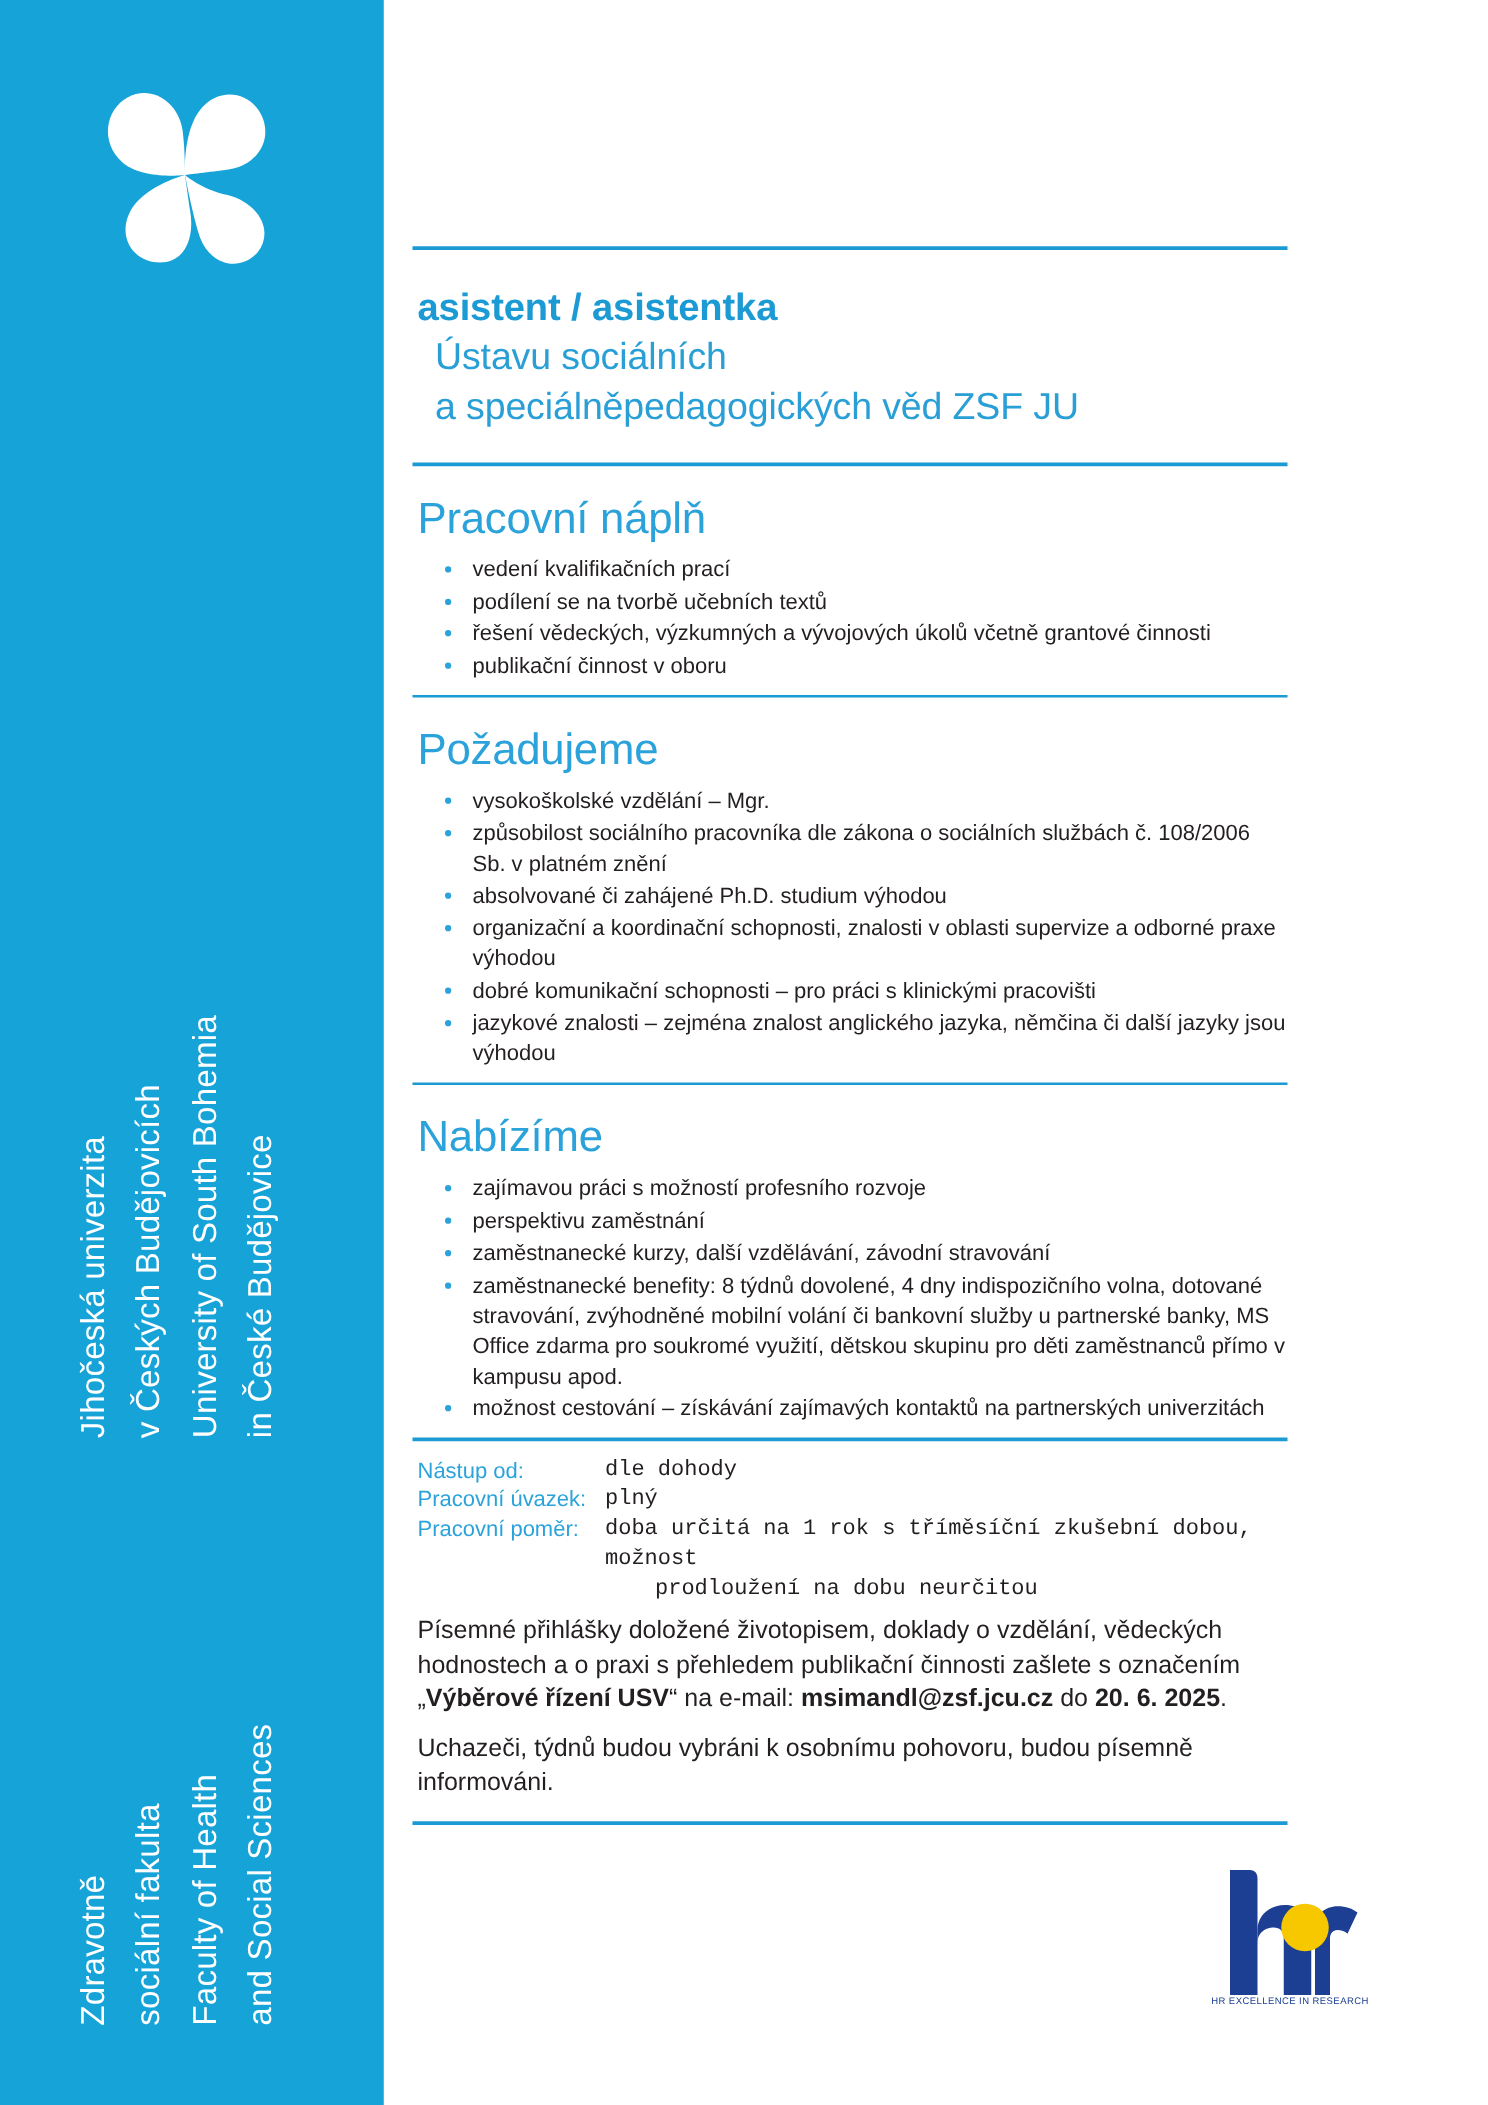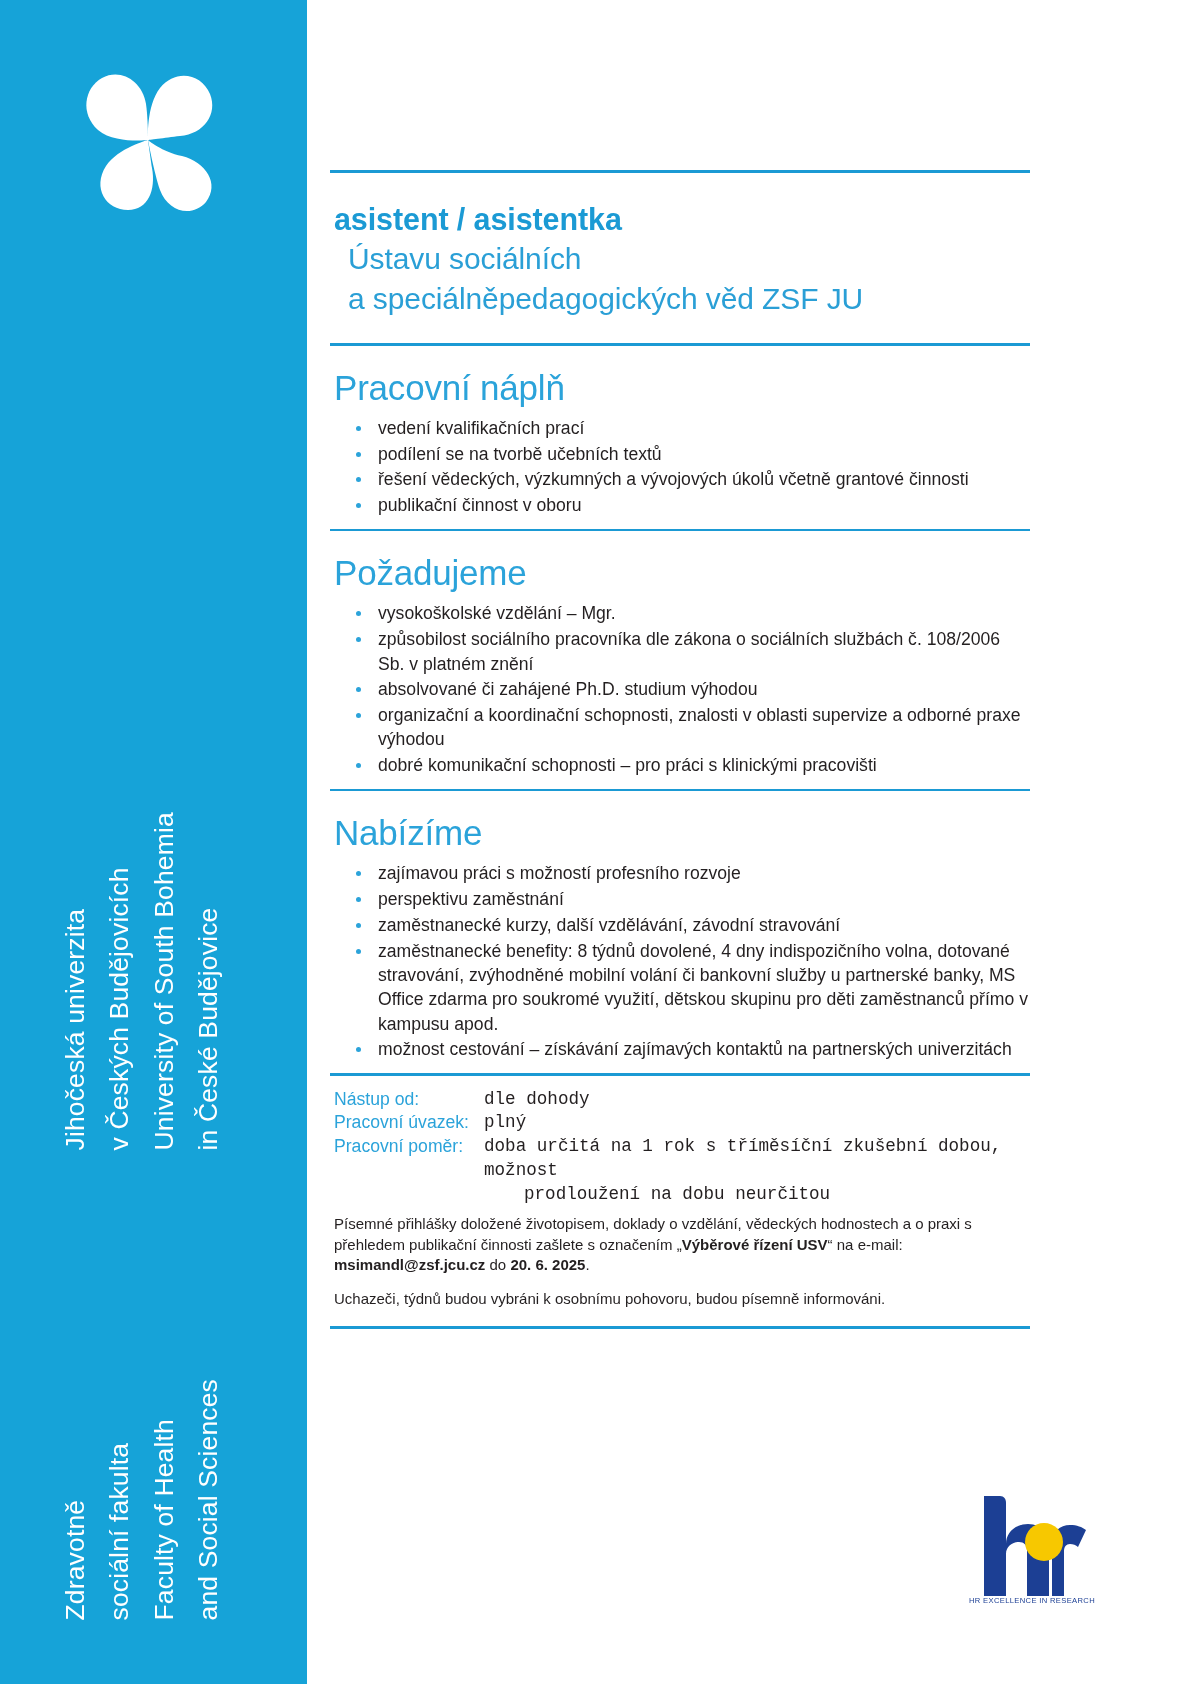--- a/index.html
+++ b/index.html
@@ -171,21 +171,21 @@
     flex: 1;
     font-family: Liberation Mono, monospace;
   }
   .dvalue .cont {
     display: block;
     padding-left: 40px;
   }
 
   .para {
     color: #231f20;
-    font-size: 15px;
+    font-size: 20px;
     line-height: 1.36;
     padding: 6px 0 0 4px;
   }
   .para.gap { padding-top: 13px; }
   .para b { font-weight: bold; }
 
   .bottom-rule-wrap {
     padding-top: 17px;
   }
 
@@ -230,21 +230,21 @@
     <div class="vtext vt-u2">v Českých Budějovicích</div>
     <div class="vtext vt-u3">University of South Bohemia</div>
     <div class="vtext vt-u4">in České Budějovice</div>
 
     <div class="vtext vt-f1">Zdravotně</div>
     <div class="vtext vt-f2">sociální fakulta</div>
     <div class="vtext vt-f3">Faculty of Health</div>
     <div class="vtext vt-f4">and Social Sciences</div>
   </div>
 
-  <div class="content" style="top:170px;">
+  <div class="content" style="top:197px;">
 
     <div class="rule"></div>
 
     <div class="title-block">
       <div class="job-title">asistent / asistentka</div>
       <div class="job-sub">Ústavu sociálních</div>
       <div class="job-sub">a speciálněpedagogických věd ZSF JU</div>
     </div>
 
     <div class="rule thin"></div>
@@ -259,20 +259,21 @@
 
     <div class="rule thin"></div>
 
     <div class="sec-h">Požadujeme</div>
     <ul class="bullets">
       <li>vysokoškolské vzdělání – Mgr.</li>
       <li>způsobilost sociálního pracovníka dle zákona o sociálních službách č. 108/2006 Sb. v platném znění</li>
       <li>absolvované či zahájené Ph.D. studium výhodou</li>
       <li>organizační a koordinační schopnosti, znalosti v oblasti supervize a odborné praxe výhodou</li>
       <li>dobré komunikační schopnosti – pro práci s klinickými pracovišti</li>
+      <li>jazykové znalosti – zejména znalost anglického jazyka, němčina či další jazyky jsou výhodou</li>
     </ul>
 
     <div class="rule thin"></div>
 
     <div class="sec-h">Nabízíme</div>
     <ul class="bullets">
       <li>zajímavou práci s možností profesního rozvoje</li>
       <li>perspektivu zaměstnání</li>
       <li>zaměstnanecké kurzy, další vzdělávání, závodní stravování</li>
       <li>zaměstnanecké benefity: 8 týdnů dovolené, 4 dny indispozičního volna, dotované stravování, zvýhodněné mobilní volání či bankovní služby u partnerské banky, MS Office zdarma pro soukromé využití, dětskou skupinu pro děti zaměstnanců přímo v kampusu apod.</li>

